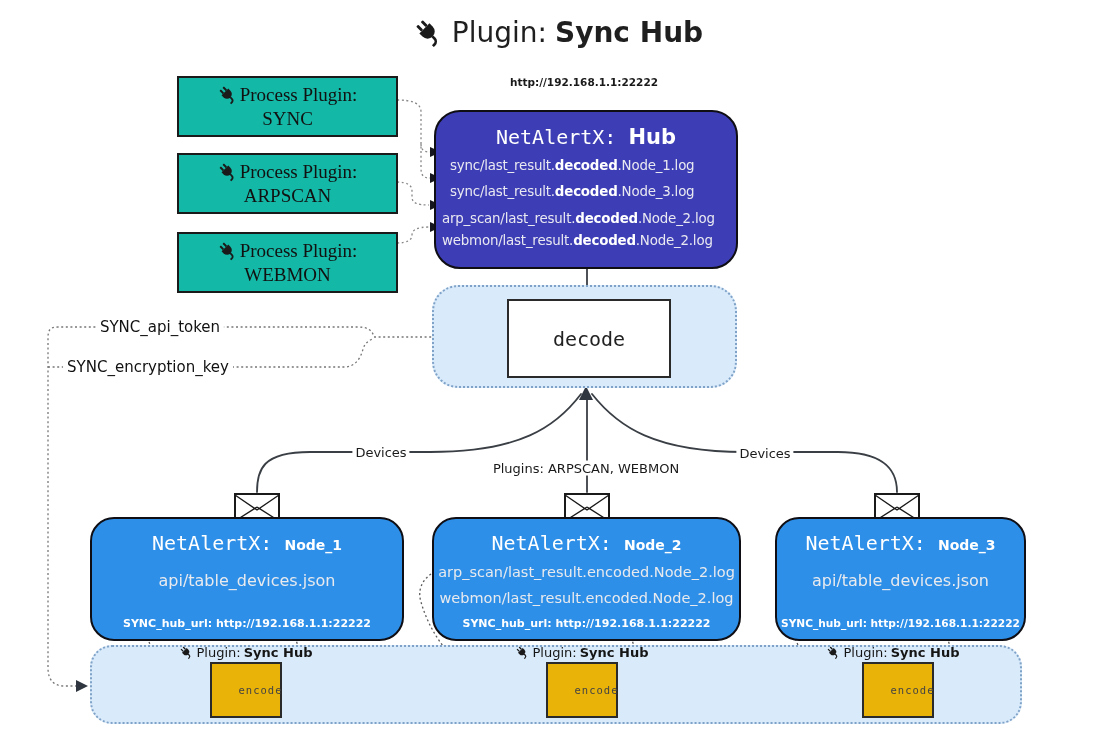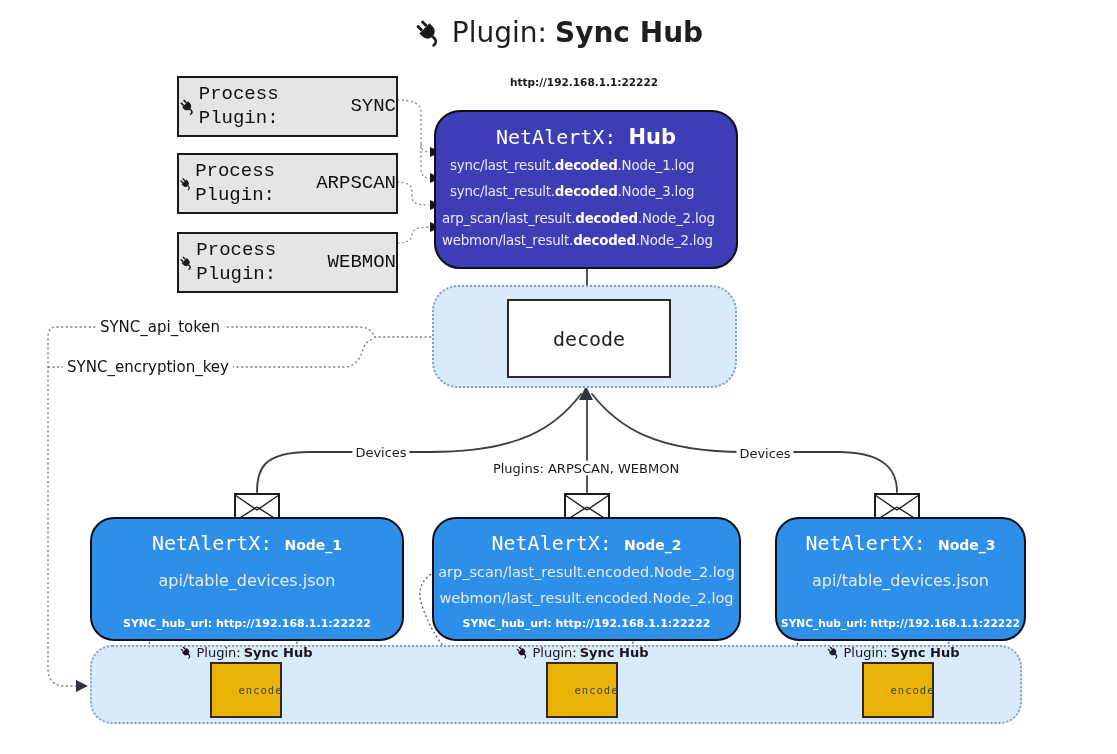--- a/index.html
+++ b/index.html
@@ -7,23 +7,23 @@
           font-family:"DejaVu Sans",sans-serif;color:#1a1a1a;overflow:hidden;}
   .abs{position:absolute;}
   .mono{font-family:"DejaVu Sans Mono",monospace;}
   svg.layer{position:absolute;left:0;top:0;pointer-events:none;}
   .plug{display:inline-block;vertical-align:middle;}
 
   .title{left:0;top:16px;width:1117px;display:flex;align-items:center;justify-content:center;gap:8px;
          font-size:28px;color:#1f1f1f;}
   .title b{font-weight:bold;}
 
-  .pbox{left:177px;width:217px;height:57px;background:#e5e5e5;border:2px solid #1a1a1a;
-        display:flex;align-items:center;justify-content:center;
-        font-family:Liberation Mono, monospace;font-size:19px;color:#111;line-height:1.25;}
+  .pbox{left:177px;width:217px;height:57px;background:#14b8a6;border:2px solid #1a1a1a;
+        display:flex;flex-direction:column;align-items:center;justify-content:center;
+        font-family:Liberation Serif, serif;font-size:19px;color:#111;line-height:1.25;}
   .pbox .l1{display:flex;align-items:center;gap:2px;}
 
   .hub-url{left:434px;top:76px;width:300px;text-align:center;font-size:10.5px;font-weight:600;color:#1a1a1a;}
   .hub{left:434px;top:110px;width:300px;height:155px;background:var(--hub-fill,#3d3db5);
        border:2px solid #0e0e14;border-radius:26px;color:#fff;}
   .hub-title{position:absolute;left:0;top:13px;width:100%;text-align:center;font-size:20px;}
   .hub-title b{font-family:"DejaVu Sans",sans-serif;font-weight:bold;font-size:21px;}
   .hublog{position:absolute;font-size:13.4px;color:#e9e9f2;white-space:nowrap;letter-spacing:-0.2px;}
   .hublog b{color:#fff;}
 

